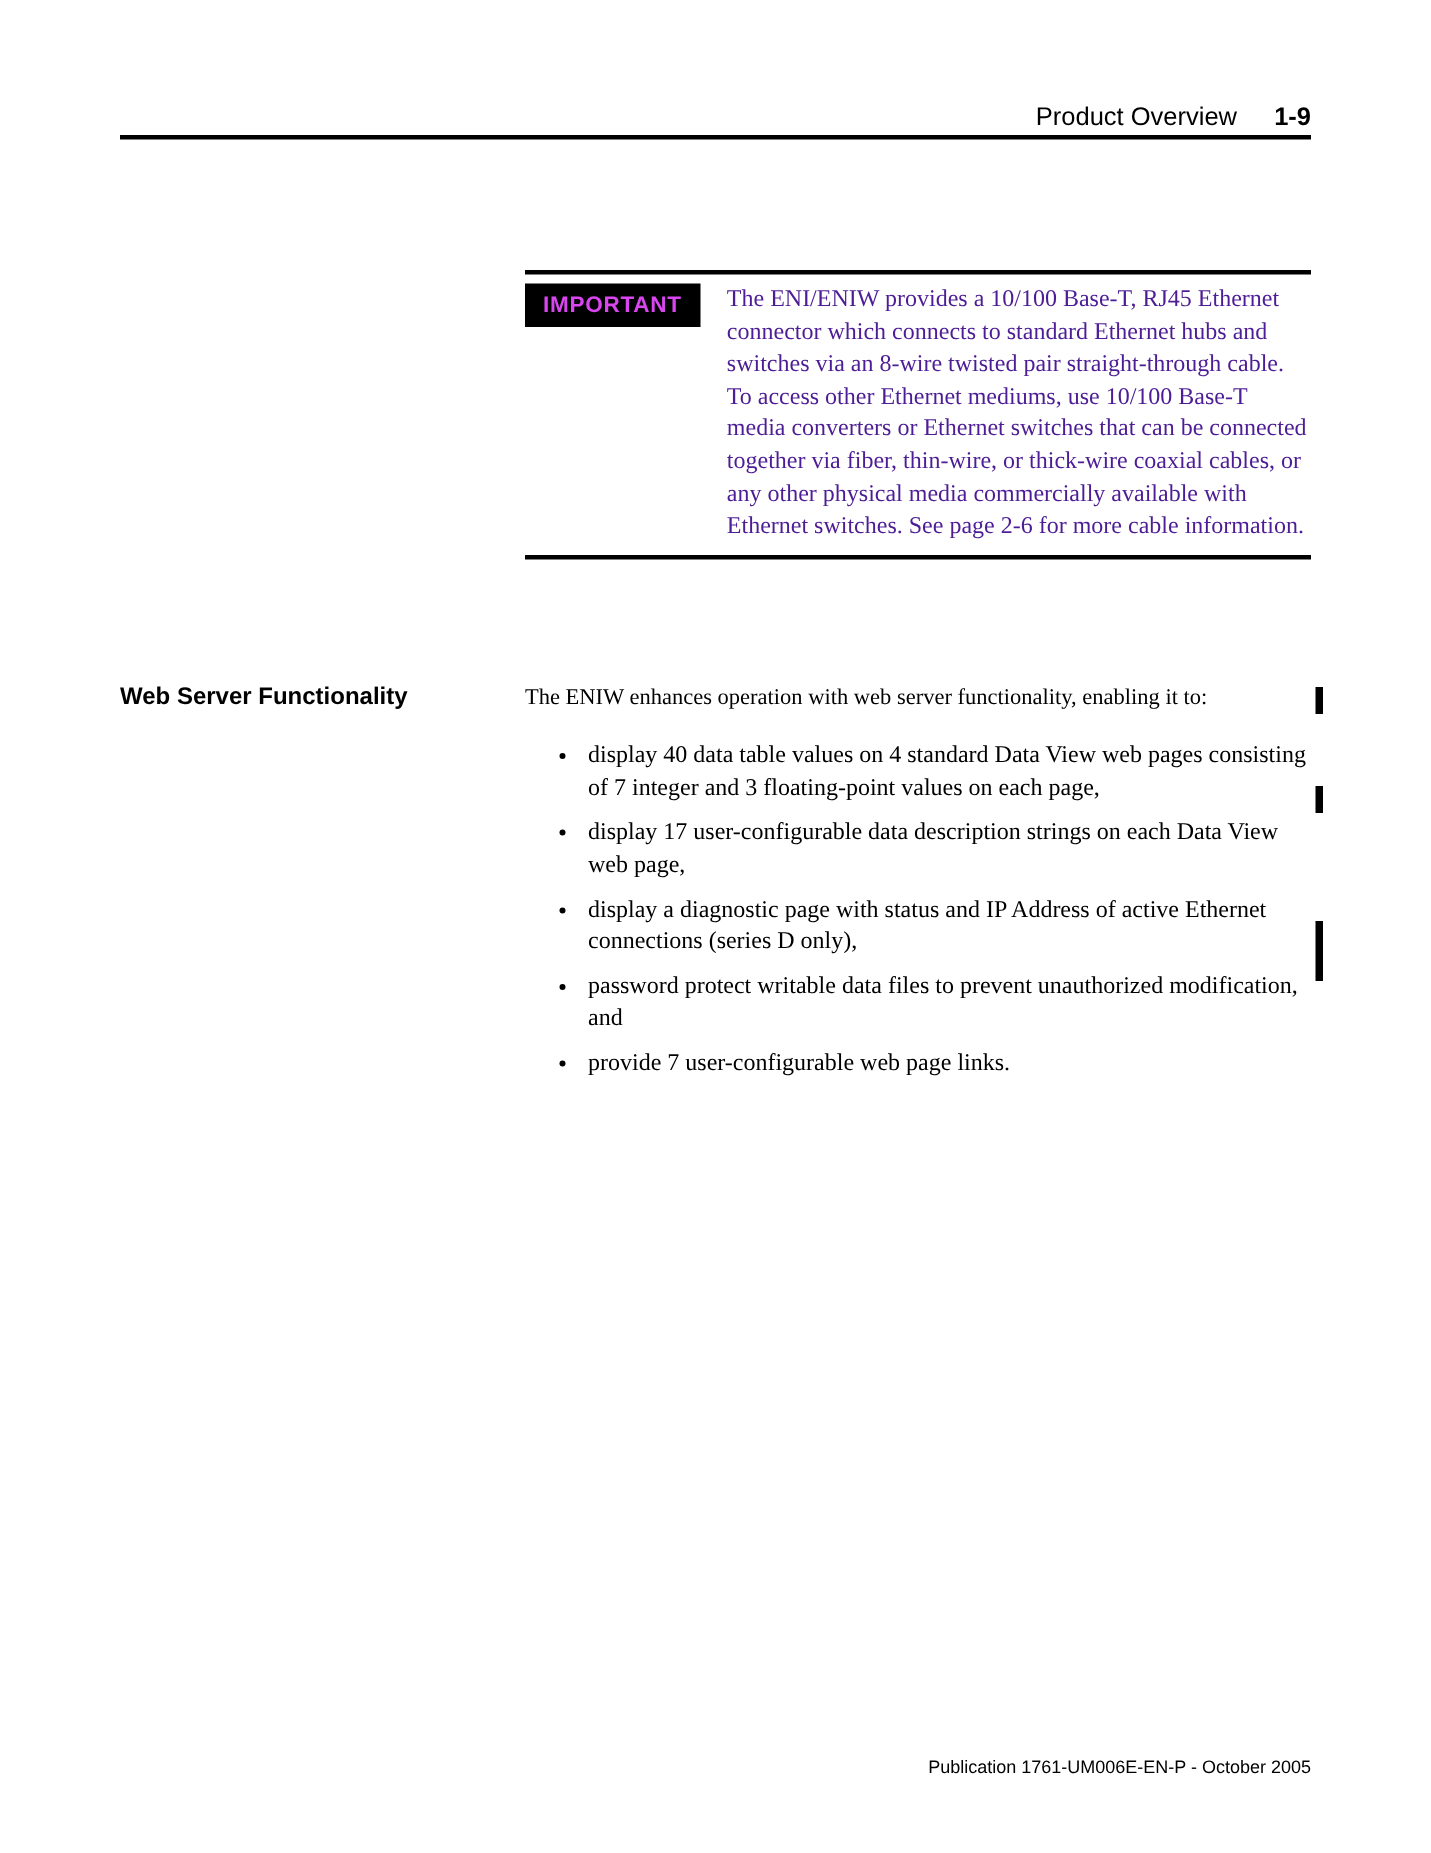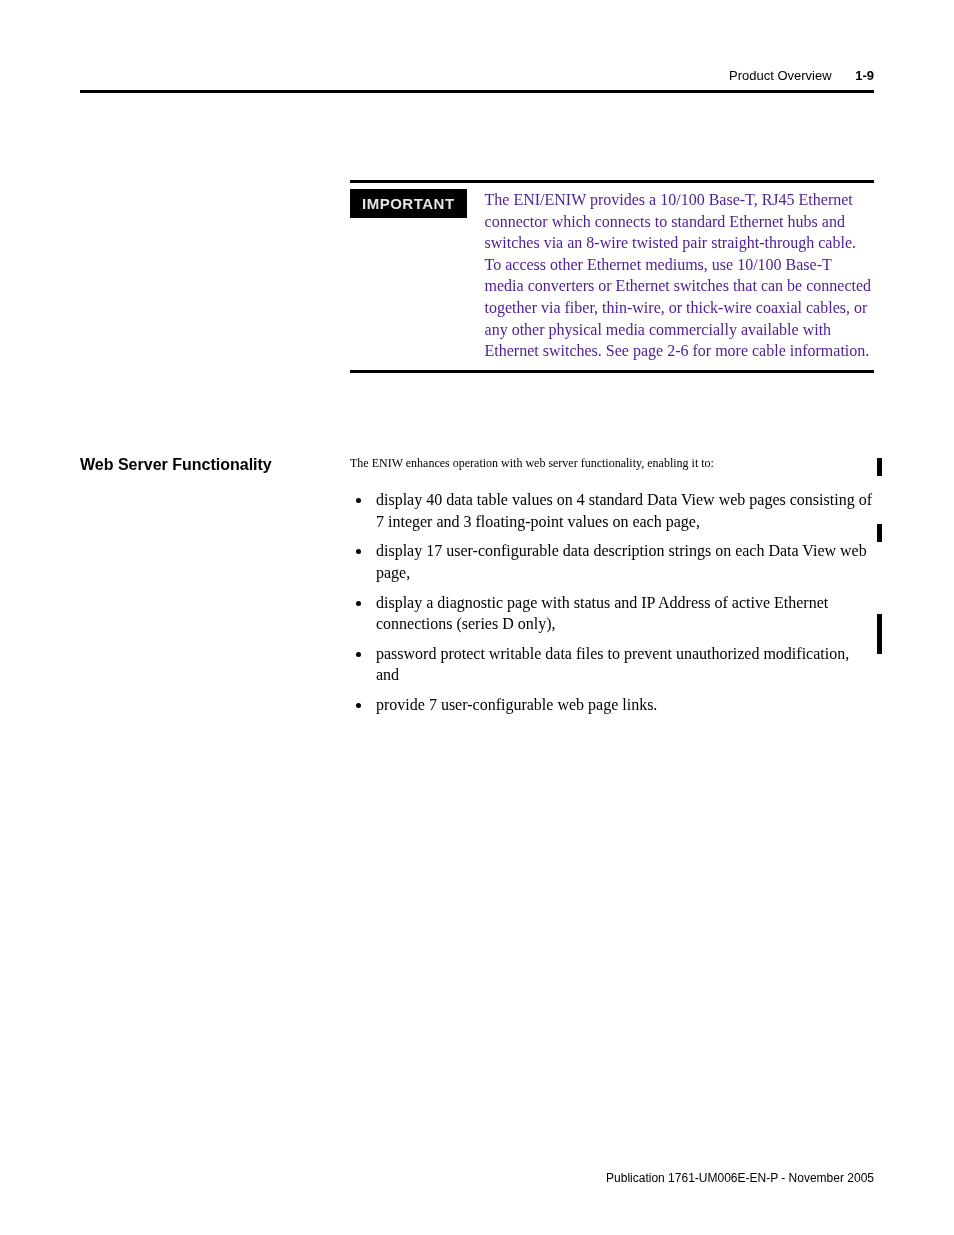--- a/index.html
+++ b/index.html
@@ -8,21 +8,21 @@
       height: 1235px;
       background: #fff;
       font-family: Georgia, 'Times New Roman', serif;
       position: relative;
     }
     .page-header {
       position: absolute;
       top: 68px;
       right: 80px;
       font-family: Arial, Helvetica, sans-serif;
-      font-size: 13px;
+      font-size: 17px;
       margin-left: 24px;
     }
     .page-header .section-name { font-weight: normal; }
     .page-header .page-num { font-weight: bold; margin-left: 20px; }
     .header-rule {
       position: absolute;
       top: 90px;
       left: 80px;
       width: 794px;
       height: 3px;
@@ -38,21 +38,21 @@
       height: 3px;
       background: #000;
       margin-bottom: 6px;
     }
     .important-row {
       display: flex;
       align-items: flex-start;
     }
     .important-label {
       background: #000;
-      color: #e5e5e5;
+      color: #d946ef;
       font-family: Arial, Helvetica, sans-serif;
       font-weight: bold;
       font-size: 15px;
       padding: 6px 12px;
       margin-right: 18px;
       letter-spacing: 0.5px;
     }
     .important-text {
       flex: 1;
       font-size: 16px;
@@ -74,26 +74,26 @@
       font-size: 16px;
       line-height: 1.2;
     }
     .body-col {
       position: absolute;
       top: 455px;
       left: 350px;
       width: 524px;
     }
     .intro-para {
-      font-size: 12px;
+      font-size: 15px;
       line-height: 1.35;
       margin-bottom: 18px;
     }
     .bullets {
-      margin-left: 22px;
+      margin-left: 38px;
       margin-bottom: 18px;
     }
     .bullets li {
       font-size: 16px;
       line-height: 1.35;
       margin-bottom: 8px;
       padding-left: 4px;
     }
     .body-para {
       font-size: 16px;
@@ -145,13 +145,13 @@
     <li>display a diagnostic page with status and IP Address of active Ethernet connections (series D only),</li>
     <li>password protect writable data files to prevent unauthorized modification, and</li>
     <li>provide 7 user-configurable web page links.</li>
   </ul>
 </div>
 
 <div class="change-bar cb1"></div>
 <div class="change-bar cb2"></div>
 <div class="change-bar cb3"></div>
 
-<div class="footer">Publication 1761-UM006E-EN-P - November 2005</div>
+<div class="footer">Publication 1761-UM006E-EN-P - October 2005</div>
 
 </body></html>

